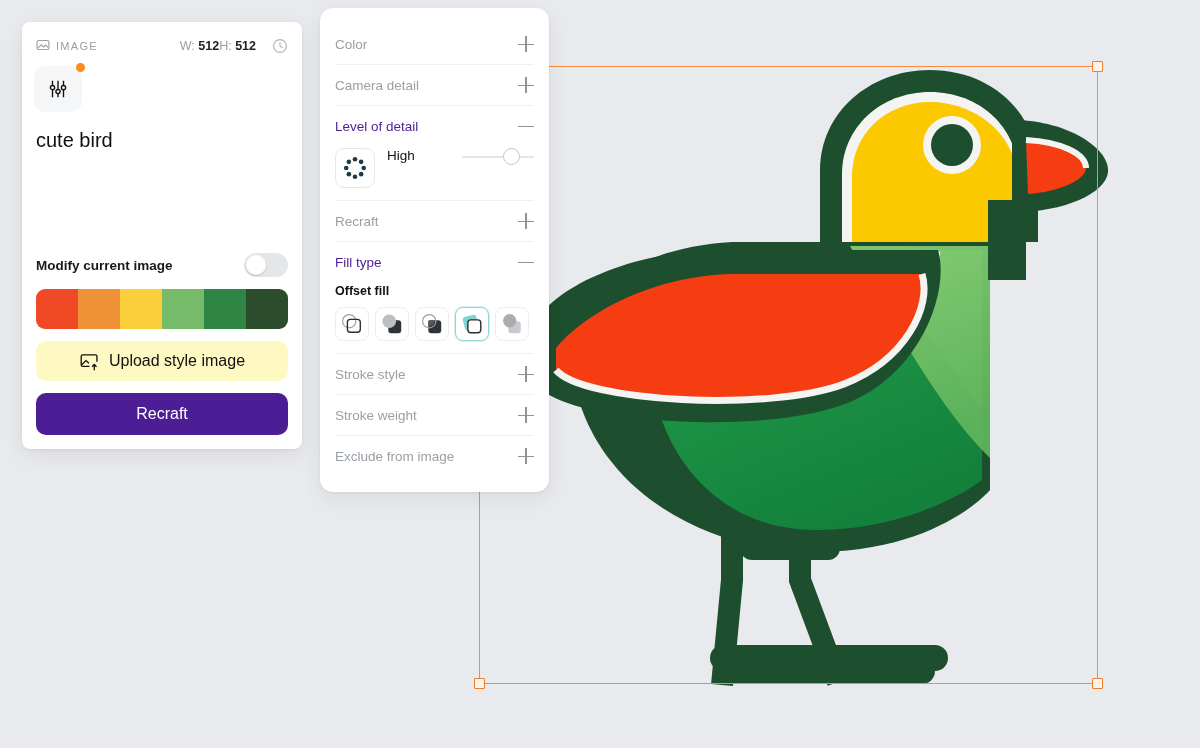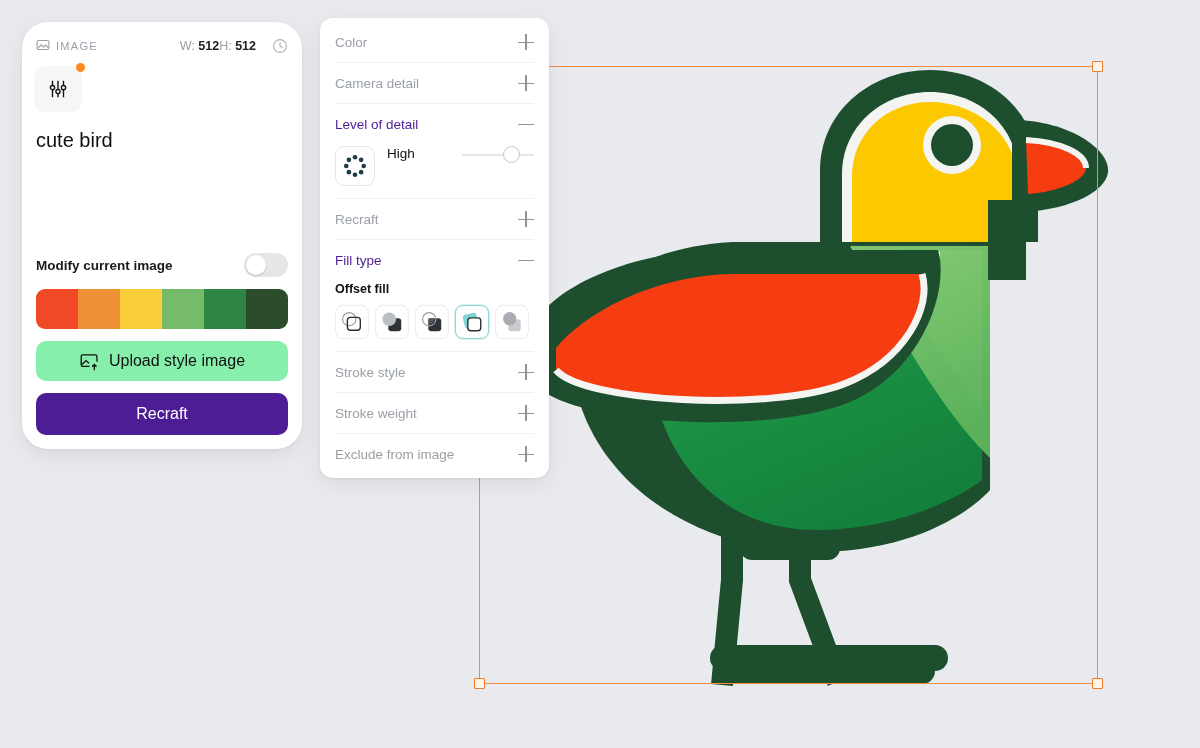--- a/index.html
+++ b/index.html
@@ -41,21 +41,21 @@
     width: 640px; height: 650px;
   }
   .bird-wrap svg { display: block; width: 100%; height: 100%; }
 
   
   .left-panel {
     position: absolute;
     left: 22px; top: 22px;
     width: 280px;
     background: #ffffff;
-    border-radius: 26px;
+    border-radius: 8px;
     padding: 12px 12px 14px 12px;
     box-shadow: 0 1px 3px rgba(0,0,0,0.06), 0 6px 22px rgba(0,0,0,0.07);
   }
   .lp-header {
     display: flex; align-items: center;
     height: 24px;
     padding: 0 2px;
     margin-bottom: 8px;
   }
   .lp-header .tag {
@@ -146,45 +146,45 @@
     border-radius: 9px; overflow: hidden;
     margin: 0 2px 12px 2px;
     cursor: pointer;
   }
   .sw { flex: 1; }
 
   .upload-btn {
     display: flex; align-items: center; justify-content: center; gap: 9px;
     height: 40px;
     margin: 0 2px 12px 2px;
-    background: #86efac;
+    background: #fef9c3;
     border-radius: 10px;
     cursor: pointer;
   }
   .upload-btn span.txt { font-size: 16px; color: #111; }
 
   .recraft-btn {
     display: flex; align-items: center; justify-content: center;
     height: 42px;
     margin: 0 2px;
     background: #4c1d95;
     color: #fff;
     border-radius: 10px;
     font-size: 16px;
     cursor: pointer;
   }
 
   
   .settings-panel {
     position: absolute;
-    left: 320px; top: 18px;
+    left: 320px; top: 8px;
     width: 229px;
     background: #fff;
     border-radius: 13px;
-    padding: 4px 15px;
+    padding: 16px 15px;
     box-shadow: 0 1px 3px rgba(0,0,0,0.06), 0 6px 22px rgba(0,0,0,0.07);
   }
   .sect {
     border-bottom: 1px solid #f0f0f1;
   }
   .sect:last-child { border-bottom: none; }
   .sect-head {
     display: flex; align-items: center;
     height: 40px;
     cursor: pointer;

